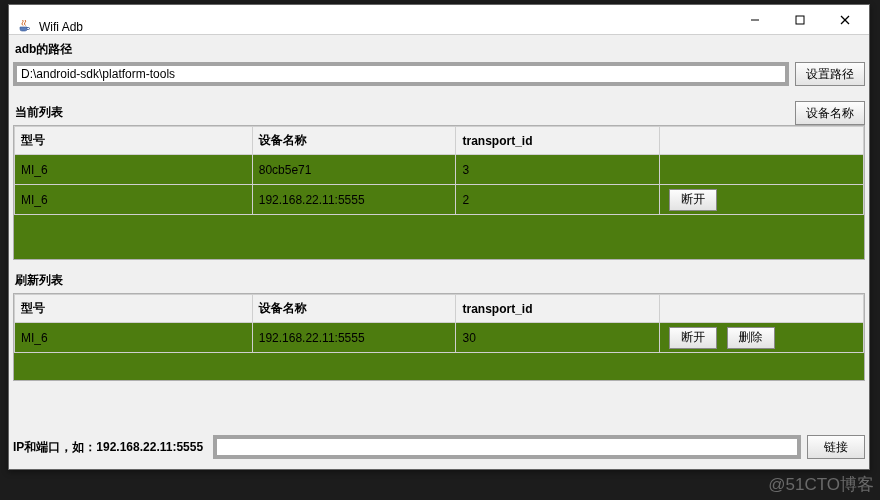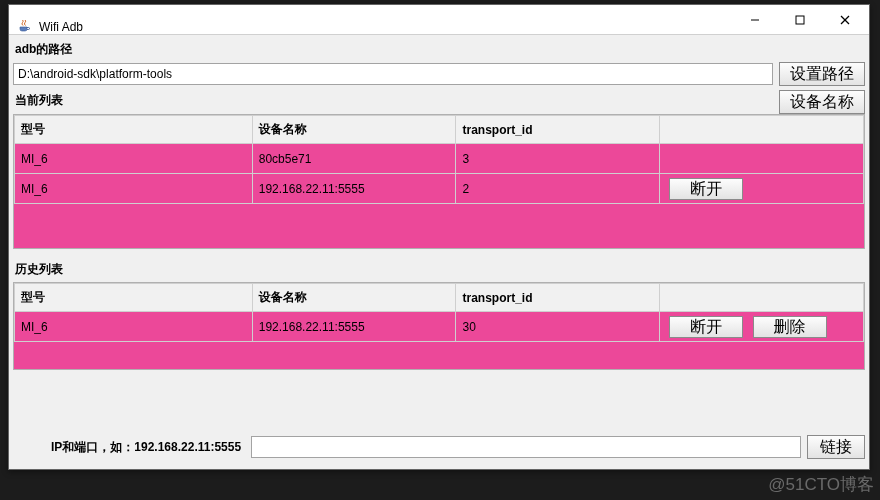--- a/index.html
+++ b/index.html
@@ -67,45 +67,47 @@
     margin-bottom: 4px;
   }
   .row-bottom {
     margin-top: auto;
     padding-top: 8px;
   }
   input[type=text].path-input,
   input[type=text].ip-input {
     flex: 1;
     height: 22px;
-    border: 1px solid #a3a3a3;
+    border: 4px solid #a3a3a3;
     background: #fff;
     padding: 8px 4px;
     font-size: 12px;
     font-family: inherit;
   }
   button.btn {
     height: 24px;
     min-width: 58px;
     padding: 0 10px;
     background: linear-gradient(#fdfdfd, #e3e3e3);
     border: 1px solid #8a8a8a;
-    font-size: 16px;
+    font-size: 12px;
     font-family: inherit;
     cursor: pointer;
   }
   .heading-row {
     display: flex;
+    align-items: center;
     gap: 6px;
+    margin-top: 11px;
   }
   .heading-row .section-label { flex: 1; }
   
   .tbl-wrap {
     border: 1px solid #b0b0b0;
-    background: #ec4899;
+    background: #4d7c0f;
     margin-bottom: 10px;
   }
   .tbl-wrap.current { height: 135px; }
   .tbl-wrap.history { height: 88px; }
   table.grid {
     width: 100%;
     border-collapse: collapse;
     table-layout: fixed;
   }
   table.grid th, table.grid td {
@@ -121,21 +123,21 @@
   table.grid th {
     background: #f1f1f1;
     font-weight: bold;
     height: 28px;
   }
   col.c-model { width: 28%; }
   col.c-name  { width: 24%; }
   col.c-tid   { width: 24%; }
   col.c-act   { width: 24%; }
   td.actions { text-align: center; }
-  td.actions .btn { min-width: 48px; height: 22px; padding: 0 20px; margin: 0 3px; }
+  td.actions .btn { min-width: 48px; height: 22px; padding: 0 2px; margin: 0 3px; }
   
   .watermark {
     position: absolute;
     right: 6px;
     bottom: 4px;
     font-size: 17px;
     color: #8a8a8a;
     opacity: 0.7;
     pointer-events: none;
   }
@@ -214,21 +216,21 @@
             <td>192.168.22.11:5555</td>
             <td>2</td>
             <td class="actions">
               <button class="btn">断开</button>
             </td>
           </tr>
         </tbody>
       </table>
     </div>
 
-    <div class="section-label">历史列表</div>
+    <div class="section-label">刷新列表</div>
 
     <div class="tbl-wrap history">
       <table class="grid">
         <colgroup>
             <col class="c-model">
             <col class="c-name">
             <col class="c-tid">
             <col class="c-act">
           </colgroup>
         <thead>
@@ -247,21 +249,21 @@
             <td class="actions">
               <button class="btn">断开</button>
               <button class="btn">删除</button>
             </td>
           </tr>
         </tbody>
       </table>
     </div>
 
     <div class="row row-bottom">
-      <span class="section-label" style="padding:0 4px 0 0;margin-left:38px;">IP和端口，如：192.168.22.11:5555</span>
+      <span class="section-label" style="padding:0 4px 0 0;">IP和端口，如：192.168.22.11:5555</span>
       <input type="text" class="ip-input" value="" style="">
       <button class="btn">链接</button>
     </div>
 
   </div>
 </div>
 
 <div class="watermark">@51CTO博客</div>
 
 </body></html>

